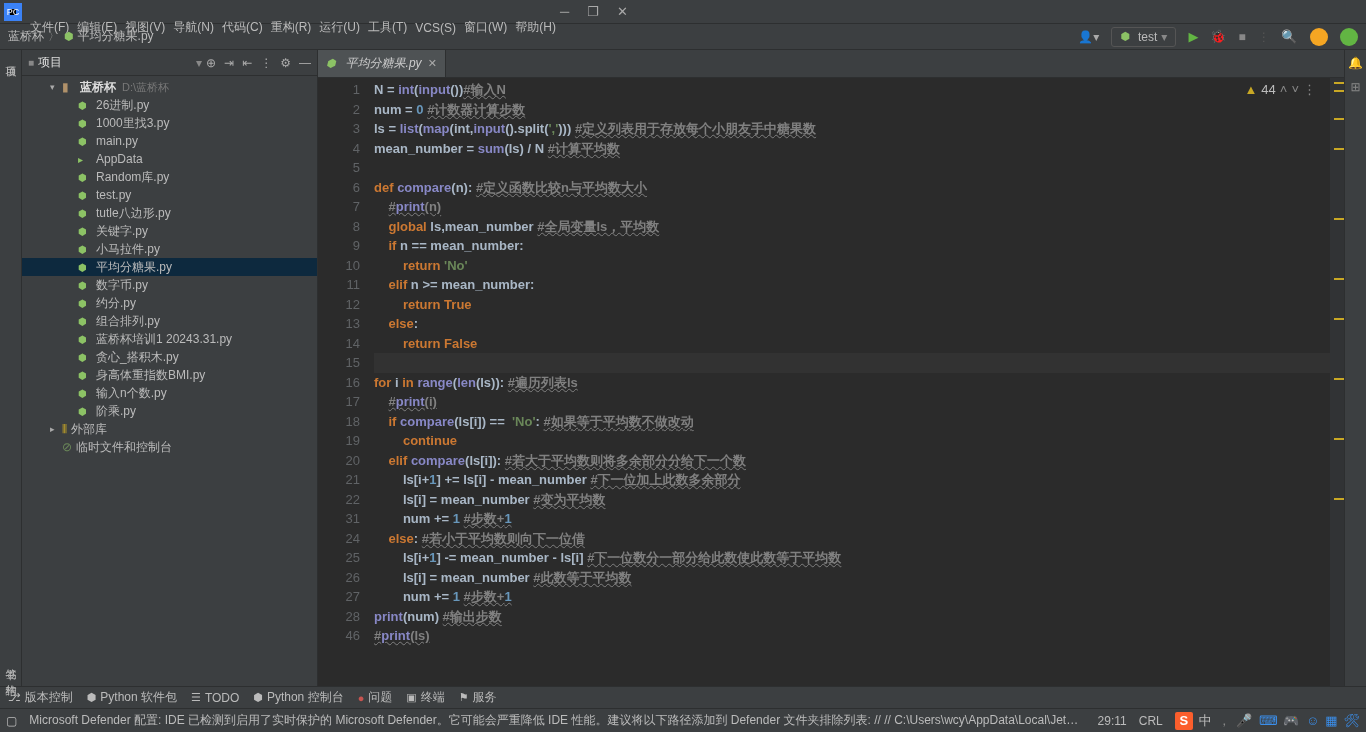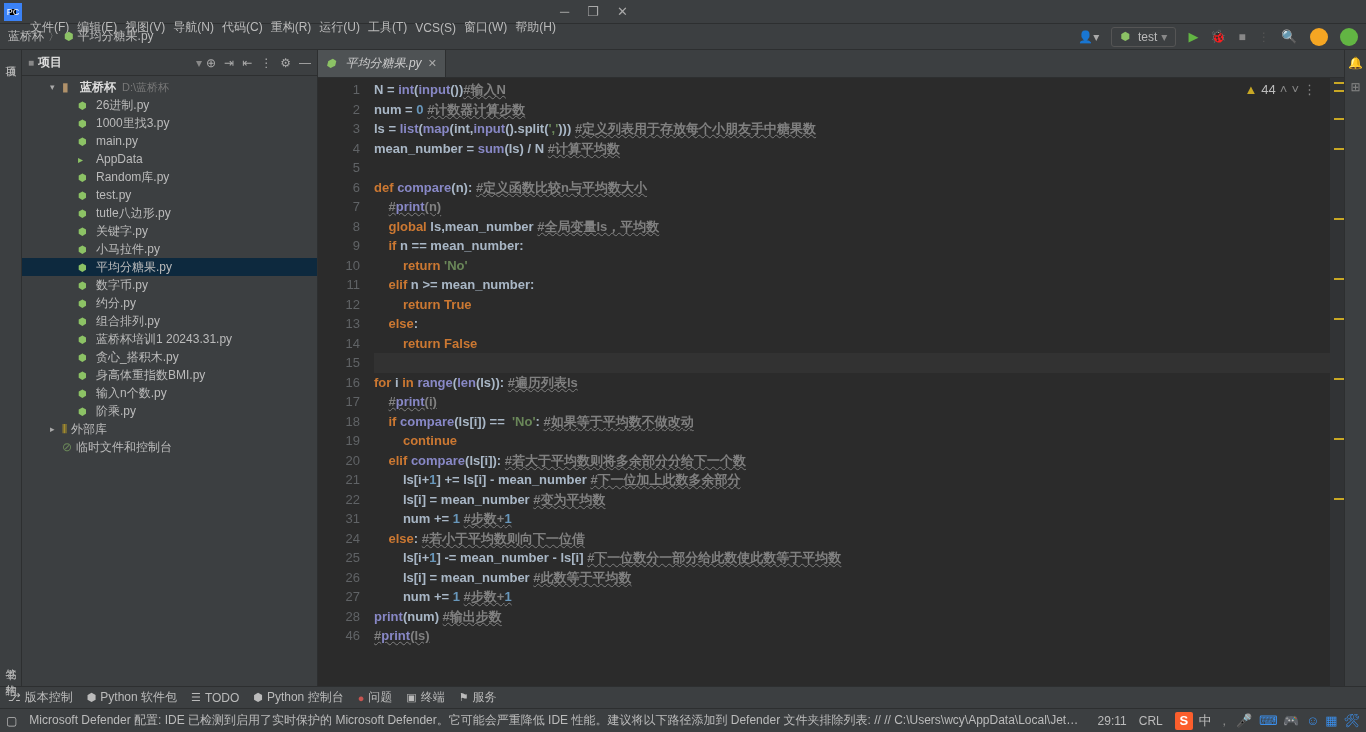--- a/index.html
+++ b/index.html
@@ -27,21 +27,21 @@
 .avatar2 { width:18px; height:18px; border-radius:50%; background:#62b543; }
 
 
 .main { display:flex; height:636px; }
 .gutter-left { width:22px; background:#3c3f41; border-right:1px solid #2d2f30; display:flex; flex-direction:column; align-items:center; padding-top:4px; gap:8px; }
 .vert-txt { writing-mode:vertical-rl; font-size:11px; color:#bbb; cursor:pointer; padding:4px 0; }
 
 
 .project { width:296px; background:#3c3f41; border-right:1px solid #2d2f30; display:flex; flex-direction:column; }
 .proj-header { height:26px; display:flex; align-items:center; padding:0 6px; border-bottom:1px solid #2d2f30; gap:4px; }
-.proj-title { font-weight:bold; color:#ddd; flex:1; }
+.proj-title { font-weight:normal; color:#ddd; flex:1; }
 .proj-icons { display:flex; gap:8px; color:#aaa; font-size:12px; }
 .tree { flex:1; overflow:auto; padding:2px 0; }
 .tree-row { height:18px; display:flex; align-items:center; padding-left:8px; font-size:12px; cursor:pointer; }
 .tree-row.depth0 { padding-left:28px; }
 .tree-row.depth1 { padding-left:56px; }
 .tree-row.ext { padding-left:28px; }
 .tree-row.selected { background:#0d293e; }
 .tree-arrow { width:12px; color:#aaa; font-size:9px; }
 .folder-icon { width:14px; color:#b0916a; margin-right:4px; }
 .file-icon { width:14px; color:#8cc265; margin-right:4px; font-size:10px; }

